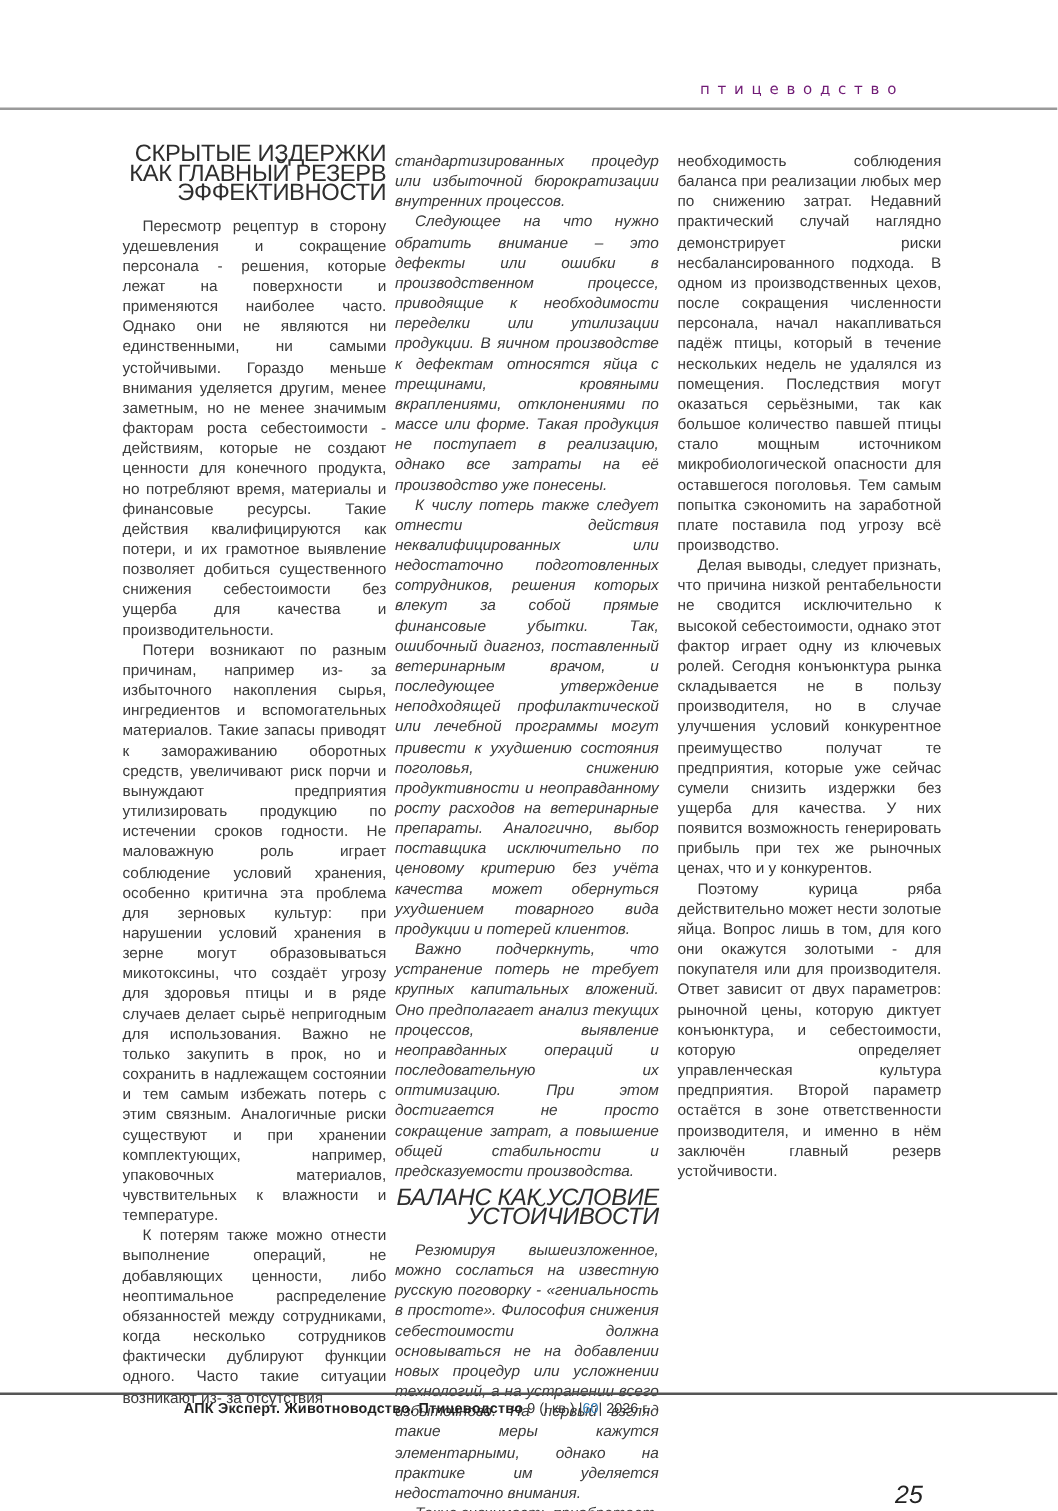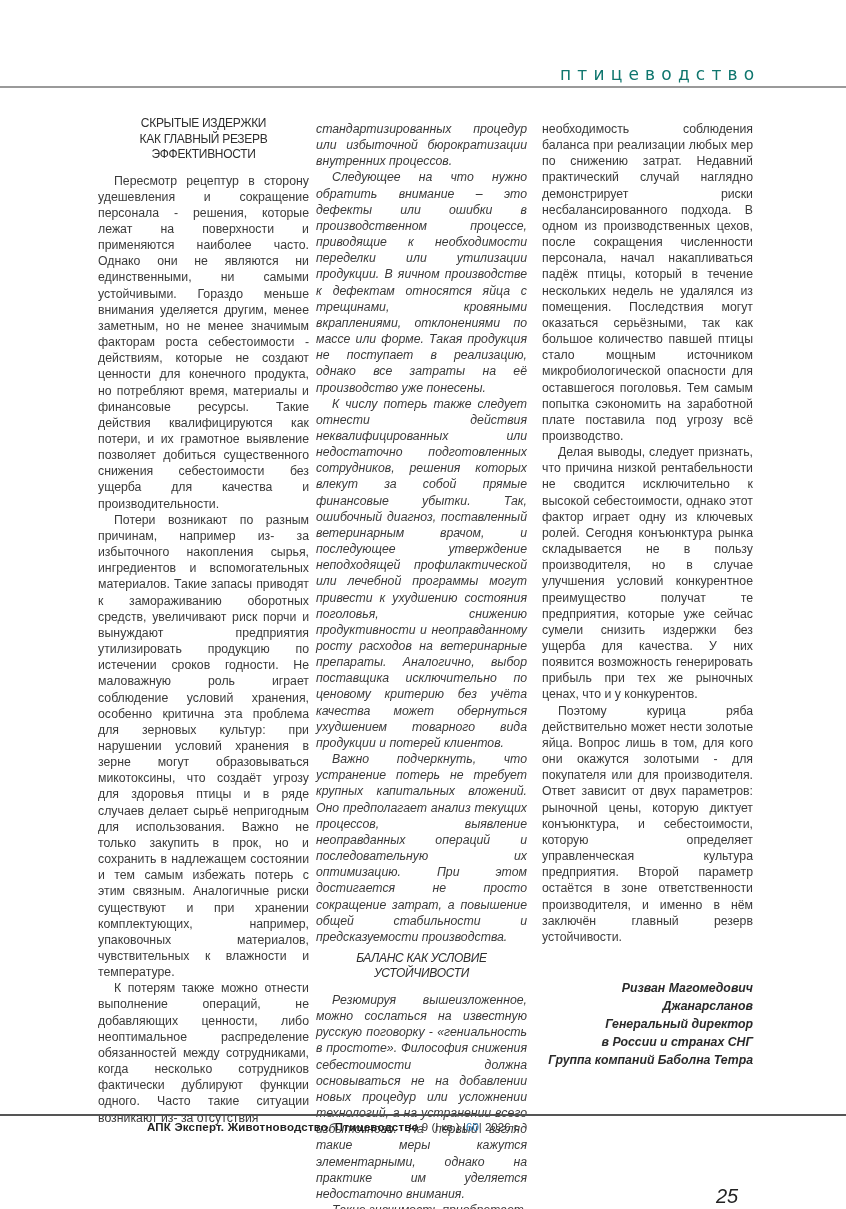--- a/index.html
+++ b/index.html
@@ -12,23 +12,23 @@
       height: 1209px;
       position: relative;
       overflow: hidden;
       font-family: "Liberation Sans", "DejaVu Sans", sans-serif;
       color: #3a3a3a;
     }
     .section-label {
       position: absolute;
       top: 64px;
       left: 560px;
-      font-size: 17px;
+      font-size: 12px;
       letter-spacing: 6.2px;
-      color: #0f766e;
+      color: #701a75;
       font-family: "DejaVu Sans", sans-serif;
       font-weight: normal;
     }
     .top-rule {
       position: absolute;
       top: 86px;
       left: 0;
       width: 846px;
       height: 2px;
       background: #9a9a9a;
@@ -47,28 +47,28 @@
     .col-2 { left: 316px; top: 121px; font-style: italic; }
     .col-3 { left: 542px; top: 121px; }
     .column p {
       margin: 0;
       text-indent: 16px;
     }
     .column p.cont {
       text-indent: 0;
     }
     .heading {
-      font-size: 12px;
+      font-size: 19px;
       line-height: 15.5px;
       font-weight: normal;
       color: #2e2e2e;
       margin: 0 0 10px 0;
       text-transform: uppercase;
       letter-spacing: -0.3px;
-      text-align: center;
+      text-align: right;
     }
     .heading.h2 {
       margin-top: 6px;
       margin-bottom: 10px;
     }
     .signature {
       margin-top: 34px;
       text-align: right;
       font-style: italic;
       font-weight: bold;
@@ -133,27 +133,20 @@
   <p>Важно подчеркнуть, что устранение потерь не требует крупных капитальных вложений. Оно предполагает анализ текущих процессов, выявление неоправданных операций и последовательную их оптимизацию. При этом достигается не просто сокращение затрат, а повышение общей стабильности и предсказуемости производства.</p>
   <h2 class="heading h2">БАЛАНС КАК УСЛОВИЕ УСТОЙЧИВОСТИ</h2>
   <p>Резюмируя вышеизложенное, можно сослаться на известную русскую поговорку -  «гениальность в простоте». Философия снижения себестоимости должна основываться не на добавлении новых процедур или усложнении технологий, а на устранении всего избыточного. На первый взгляд такие меры кажутся элементарными, однако на практике им уделяется недостаточно внимания.</p>
   <p>Такие значимость приобретает</p>
 </div>
 
 <div class="column col-3">
   <p class="cont">необходимость соблюдения баланса при реализации любых мер по снижению затрат. Недавний практический случай наглядно демонстрирует риски несбалансированного подхода. В одном из производственных цехов, после сокращения численности персонала, начал накапливаться падёж птицы, который в течение нескольких недель не удалялся из помещения. Последствия могут оказаться серьёзными, так как большое количество павшей птицы стало мощным источником микробиологической опасности для оставшегося поголовья. Тем самым попытка сэкономить на заработной плате поставила под угрозу всё производство.</p>
   <p>Делая выводы, следует признать, что причина низкой рентабельности не сводится исключительно к высокой себестоимости, однако этот фактор играет одну из ключевых ролей. Сегодня конъюнктура рынка складывается не в пользу производителя, но в случае улучшения условий конкурентное преимущество получат те предприятия, которые уже сейчас сумели снизить издержки без ущерба для качества. У них появится возможность генерировать прибыль при тех же рыночных ценах, что и у конкурентов.</p>
   <p>Поэтому курица ряба действительно может нести золотые яйца. Вопрос лишь в том, для кого они окажутся золотыми -  для покупателя или для производителя. Ответ зависит от двух параметров: рыночной цены, которую диктует конъюнктура, и себестоимости, которую определяет управленческая культура предприятия. Второй параметр остаётся в зоне ответственности производителя, и именно в нём заключён главный резерв устойчивости.</p>
-  <div class="signature">
-    <div>Ризван Магомедович</div>
-    <div>Джанарсланов</div>
-    <div>Генеральный директор</div>
-    <div>в России и странах СНГ</div>
-    <div>Группа компаний Баболна Тетра</div>
-  </div>
 </div>
 
 <div class="footer-rule"></div>
 <div class="footer">
   <span class="journal">АПК Эксперт. Животноводство. Птицеводство</span>
   <span class="issue">9 (I кв.) |</span><span class="num">60</span><span class="issue">| 2026 г.</span>
 </div>
 <div class="page-number">25</div>
 
 </body></html>

